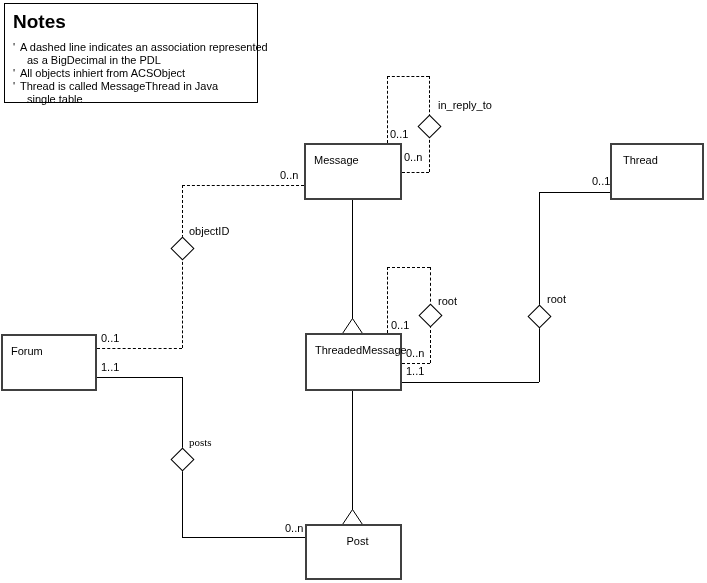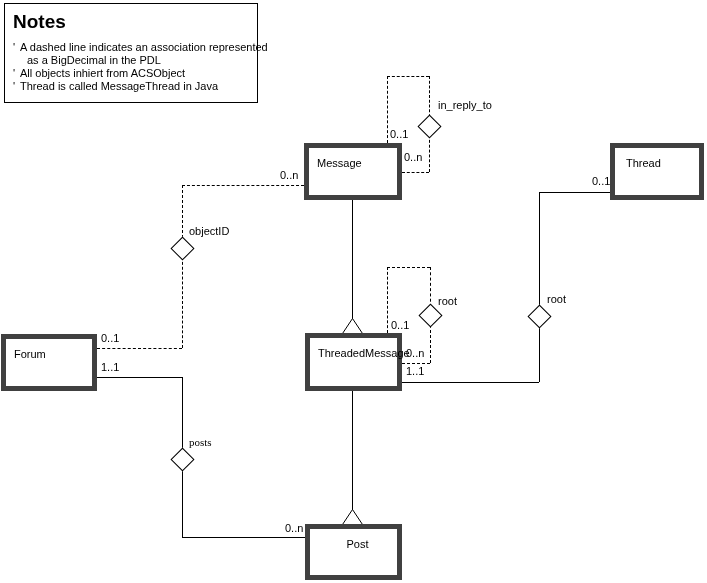--- a/index.html
+++ b/index.html
@@ -1,18 +1,18 @@
 <!DOCTYPE html>
 <html><head>
 <meta charset="utf-8">
 <style>
   html,body{margin:0;padding:0;background:#fff;}
   #canvas{position:relative;width:707px;height:583px;background:#ffffff;overflow:hidden;
           font-family:"Liberation Sans",sans-serif;color:#000;}
-  .box{position:absolute;border:5px solid #404040;background:#fff;box-sizing:border-box;
+  .box{position:absolute;border:2px solid #404040;background:#fff;box-sizing:border-box;
        font-size:11px;padding:9px 0 0 8px;}
   .lab{position:absolute;font-size:11px;white-space:nowrap;line-height:11px;}
   .hl{position:absolute;height:0;border-top:1px solid #000;}
   .vl{position:absolute;width:0;border-left:1px solid #000;}
   .hd{position:absolute;height:0;border-top:1px dashed #000;}
   .vd{position:absolute;width:0;border-left:1px dashed #000;}
   .diamond{position:absolute;width:15px;height:15px;border:1px solid #000;background:#fff;
            transform:rotate(45deg);}
   .tri{position:absolute;}
   #notes{position:absolute;left:4px;top:3px;width:254px;height:100px;border:1px solid #000;
@@ -99,15 +99,16 @@
   <div class="box" style="left:305px;top:524px;width:97px;height:56px;text-align:center;">
     <span>Post</span>
   </div>
 
   <div id="notes">
     <div class="title">Notes</div>
     <div class="nline"><span class="mk">'</span><span>A dashed line indicates an association represented</span></div>
     <div class="nline cont"><span class="mk"></span><span>as a BigDecimal in the PDL</span></div>
     <div class="nline"><span class="mk">'</span><span>All objects inhiert from ACSObject</span></div>
     <div class="nline"><span class="mk">'</span><span>Thread is called MessageThread in Java</span></div>
+    <div class="nline cont"><span class="mk"></span><span>single table</span></div>
   </div>
 
 </div>
 
 </body></html>

